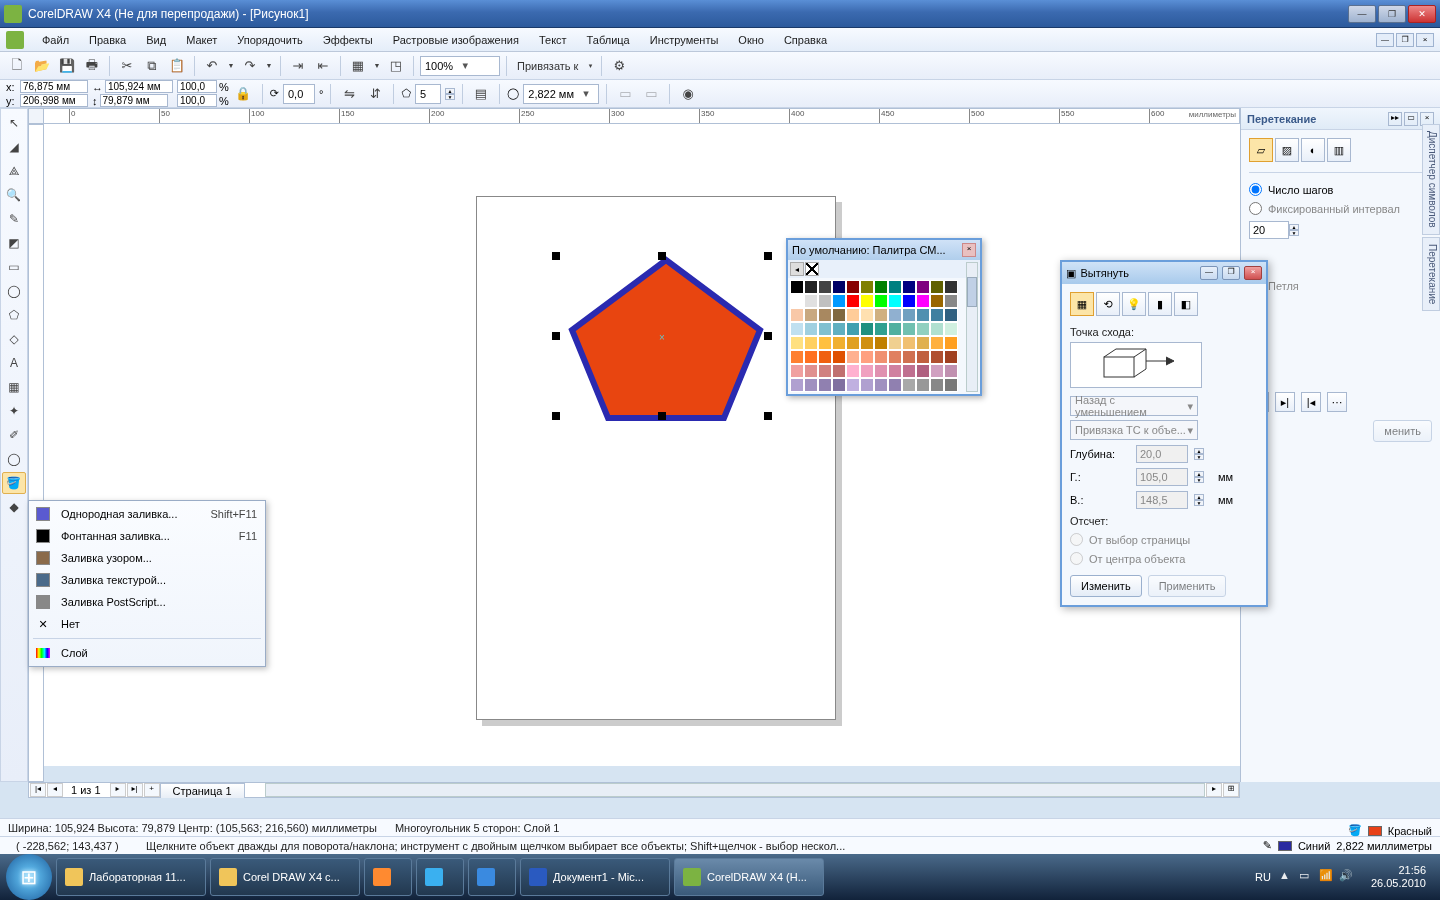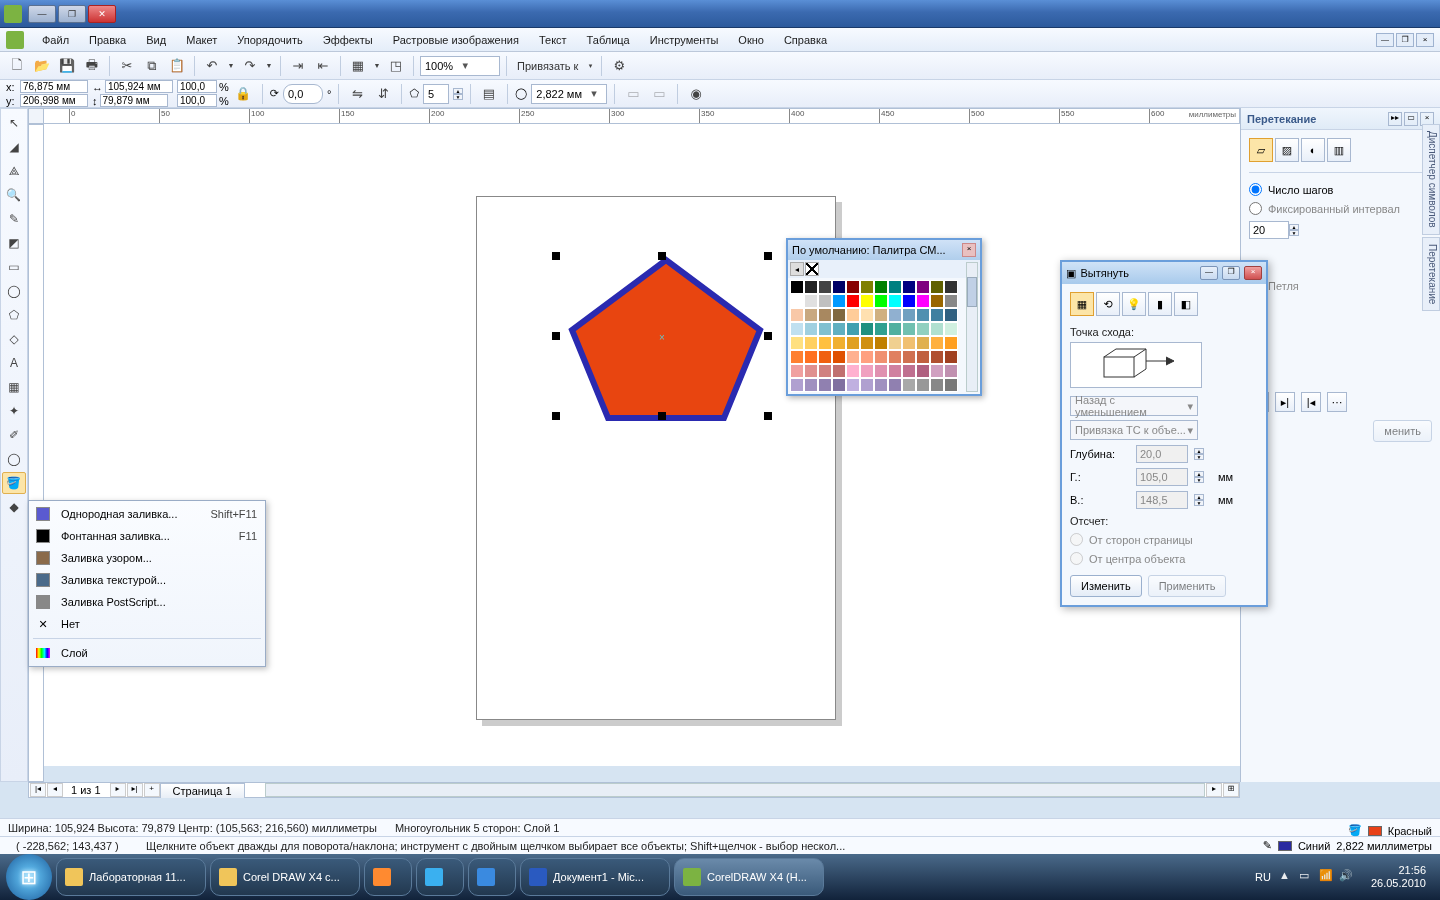--- a/index.html
+++ b/index.html
@@ -120,33 +120,34 @@
 
 .status1 { position:absolute; left:0; right:0; bottom:64px; height:18px; background:#f7faff; border-top:1px solid #c8d4e6; display:flex; align-items:center; padding:0 8px; font-size:10px; color:#222; gap:18px; }
 .status2 { position:absolute; left:0; right:0; bottom:46px; height:18px; background:#f7faff; border-top:1px solid #c8d4e6; display:flex; align-items:center; padding:0 16px; font-size:10px; color:#222; }
 .status-right { position:absolute; right:8px; bottom:48px; display:flex; flex-direction:column; gap:2px; font-size:10px; }
 .sr-row { display:flex; align-items:center; gap:6px; justify-content:flex-end; }
 .sr-sw { width:14px; height:10px; border:1px solid #666; }
 
 
 .taskbar { position:absolute; left:0; right:0; bottom:0; height:46px; background:linear-gradient(#4a6a8a,#11223a); display:flex; align-items:center; padding:0 6px; }
 .start { width:46px; height:46px; border-radius:50%; background:radial-gradient(#6ed0ff,#1a5a9a); display:flex; align-items:center; justify-content:center; font-size:20px; color:#fff; text-shadow:0 0 4px #fff; cursor:pointer; }
-.task-item { height:38px; min-width:150px; margin-left:4px; background:linear-gradient(#3a5a7a,#22384f); border:1px solid #5a7a9a; border-radius:10px; display:flex; align-items:center; padding:0 8px; color:#fff; font-size:11px; cursor:pointer; gap:6px; }
+.task-item { height:38px; min-width:150px; margin-left:4px; background:linear-gradient(#3a5a7a,#22384f); border:1px solid #5a7a9a; border-radius:3px; display:flex; align-items:center; padding:0 8px; color:#fff; font-size:11px; cursor:pointer; gap:6px; }
 .task-item.active { background:linear-gradient(#6a8aaa,#3a5a7a); }
 .task-icon { width:18px; height:18px; border-radius:2px; flex-shrink:0; }
 .tray { margin-left:auto; display:flex; align-items:center; gap:8px; color:#fff; font-size:10px; }
 .tray-time { text-align:right; line-height:1.2; padding:0 8px; }
 .tray-icons { display:flex; gap:4px; }
 .tray-ic { width:16px; height:16px; opacity:.9; }
 </style>
 </head>
 <body>
 
 <div class="titlebar">
   <div class="app-icon"></div>
+  <div class="title">CorelDRAW X4 (Не для перепродажи) - [Рисунок1]</div>
   <div class="winbtns">
     <div class="winbtn">—</div>
     <div class="winbtn">❐</div>
     <div class="winbtn close">✕</div>
   </div>
 </div>
 
 <div class="menubar">
   <div class="mi-logo"></div>
   <div class="mitem">Файл</div>
@@ -228,21 +229,21 @@
         <span>%</span>
       </div>
     <div class="coord-row">
         <input class="small-input" style="width: 40px;" value="100,0">
         <span>%</span>
       </div>
   </div>
   <div class="tbtn">🔒</div>
   <div class="tsep"></div>
   <span>⟳</span>
-  <input class="tinput" style="width: 40px; border-radius: 9px;" value="0,0">
+  <input class="tinput" style="width: 32px;" value="0,0">
   <span>°</span>
   <div class="tsep"></div>
   <div class="tbtn">⇋</div>
   <div class="tbtn">⇵</div>
   <div class="tsep"></div>
   <span>⬠</span>
   <input class="tinput" style="width: 26px;" value="5">
   <div class="spin">
       <span>▲</span>
       <span>▼</span>
@@ -591,21 +592,21 @@
         <input class="ew-input" disabled="" value="148,5" style="">
         <div class="spin">
           <span>▲</span>
           <span>▼</span>
         </div>
         <span style="margin-left:8px;">мм</span>
       </div>
     <div class="ew-sec-label">Отсчет:</div>
     <div class="docker-opt">
         <input type="radio" disabled="" style="">
-        <span style="color:#888;">От сторон страницы</span>
+        <span style="color:#888;">От выбор страницы</span>
       </div>
     <div class="docker-opt">
         <input type="radio" disabled="" style="">
         <span style="color:#888;">От центра объекта</span>
       </div>
     <div style="margin-top:10px;display:flex;gap:6px;">
       <button class="ew-btn"><span>Изменить</span></button>
       <button class="ew-btn" style="opacity:.5;"><span>Применить</span></button>
     </div>
   </div>

